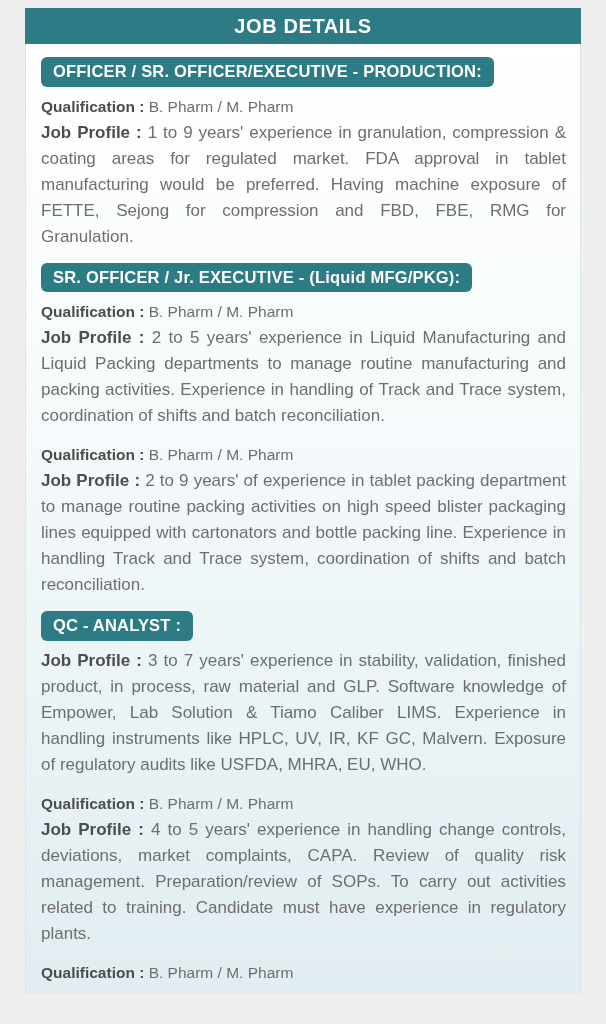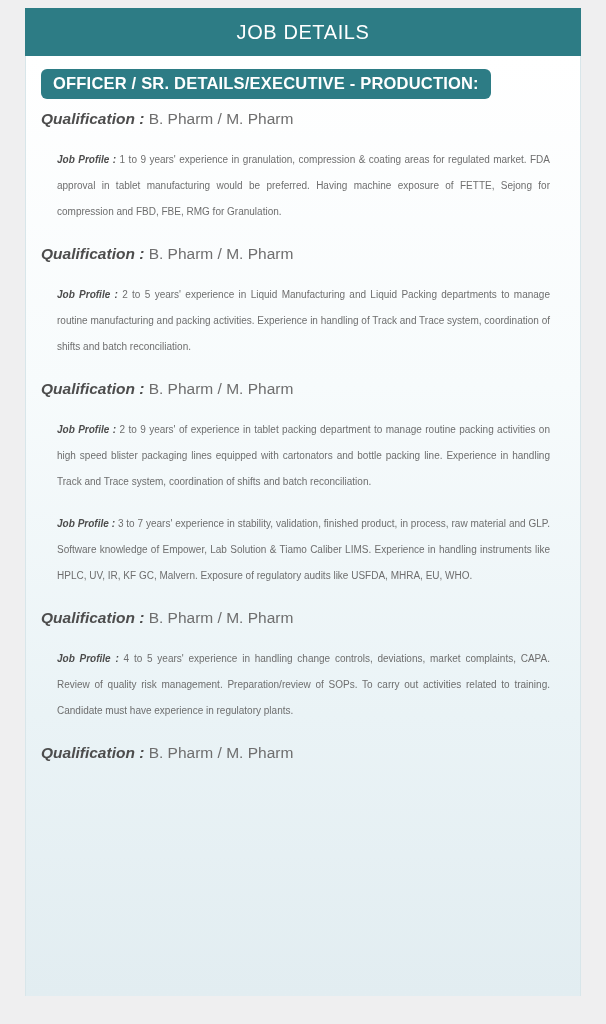--- a/index.html
+++ b/index.html
@@ -12,28 +12,28 @@
     position: relative;
     overflow: hidden;
   }
   .doc {
     position: absolute;
     left: 25px;
     top: 8px;
     width: 556px;
   }
   .header-bar {
-    height: 48px;
+    height: 36px;
     background: #2d7c85;
     color: #ffffff;
     display: flex;
     align-items: center;
     justify-content: center;
     font-size: 20px;
-    font-weight: 400;
+    font-weight: 700;
     letter-spacing: 0.6px;
   }
   .content {
     min-height: 940px;
     background: linear-gradient(180deg, #ffffff 0%, #f7fbfc 35%, #eaf3f6 70%, #e2edf1 100%);
     border-left: 1px solid #d8e6ea;
     border-right: 1px solid #d8e6ea;
     padding: 13px 14px 8px 15px;
   }
   .job-section { margin: 0 0 1px 0; }
@@ -50,52 +50,52 @@
     margin: 0 0 7px 0;
     letter-spacing: 0.2px;
   }
   .qual-line {
     margin: 0 0 1px 0;
     font-size: 15.5px;
     line-height: 25px;
     color: #6e6e6e;
   }
   .profile {
-    margin: 16px;
-    font-size: 10px;
+    margin: 0;
+    font-size: 17px;
     line-height: 26px;
     color: #6e6e6e;
     text-align: justify;
   }
   .lbl {
     color: #4d4d4d;
     font-weight: 700;
-    font-style: italic;
   }
 </style>
 </head>
 <body>
 
 <div class="doc">
   <div class="header-bar">JOB DETAILS</div>
 
   <div class="content" id="sections">
   <section class="job-section">
-    <div class="badge">OFFICER / SR. DETAILS/EXECUTIVE - PRODUCTION:</div>
+    <div class="badge">OFFICER / SR. OFFICER/EXECUTIVE - PRODUCTION:</div>
     <p class="qual-line">
       <strong class="lbl">Qualification :</strong>
       <span>B. Pharm / M. Pharm</span>
     </p>
     <p class="profile">
       <strong class="lbl">Job Profile :</strong>
       <span>1 to 9 years' experience in granulation, compression &amp; coating areas for regulated market. FDA approval in tablet manufacturing would be preferred. Having machine exposure of FETTE, Sejong for compression and FBD, FBE, RMG for Granulation.</span>
     </p>
   </section>
 
   <section class="job-section">
+    <div class="badge">SR. OFFICER / Jr. EXECUTIVE - (Liquid MFG/PKG):</div>
     <p class="qual-line">
       <strong class="lbl">Qualification :</strong>
       <span>B. Pharm / M. Pharm</span>
     </p>
     <p class="profile">
       <strong class="lbl">Job Profile :</strong>
       <span>2 to 5 years' experience in Liquid Manufacturing and Liquid Packing departments to manage routine manufacturing and packing activities. Experience in handling of Track and Trace system, coordination of shifts and batch reconciliation.</span>
     </p>
   </section>
 
@@ -104,20 +104,21 @@
       <strong class="lbl">Qualification :</strong>
       <span>B. Pharm / M. Pharm</span>
     </p>
     <p class="profile">
       <strong class="lbl">Job Profile :</strong>
       <span>2 to 9 years' of experience in tablet packing department to manage routine packing activities on high speed blister packaging lines equipped with cartonators and bottle packing line. Experience in handling Track and Trace system, coordination of shifts and batch reconciliation.</span>
     </p>
   </section>
 
   <section class="job-section">
+    <div class="badge">QC - ANALYST :</div>
     <p class="profile">
       <strong class="lbl">Job Profile :</strong>
       <span>3 to 7 years' experience in stability, validation, finished product, in process, raw material and GLP. Software knowledge of Empower, Lab Solution &amp; Tiamo Caliber LIMS. Experience in handling instruments like HPLC, UV, IR, KF GC, Malvern. Exposure of regulatory audits like USFDA, MHRA, EU, WHO.</span>
     </p>
   </section>
 
   <section class="job-section">
     <p class="qual-line">
       <strong class="lbl">Qualification :</strong>
       <span>B. Pharm / M. Pharm</span>

